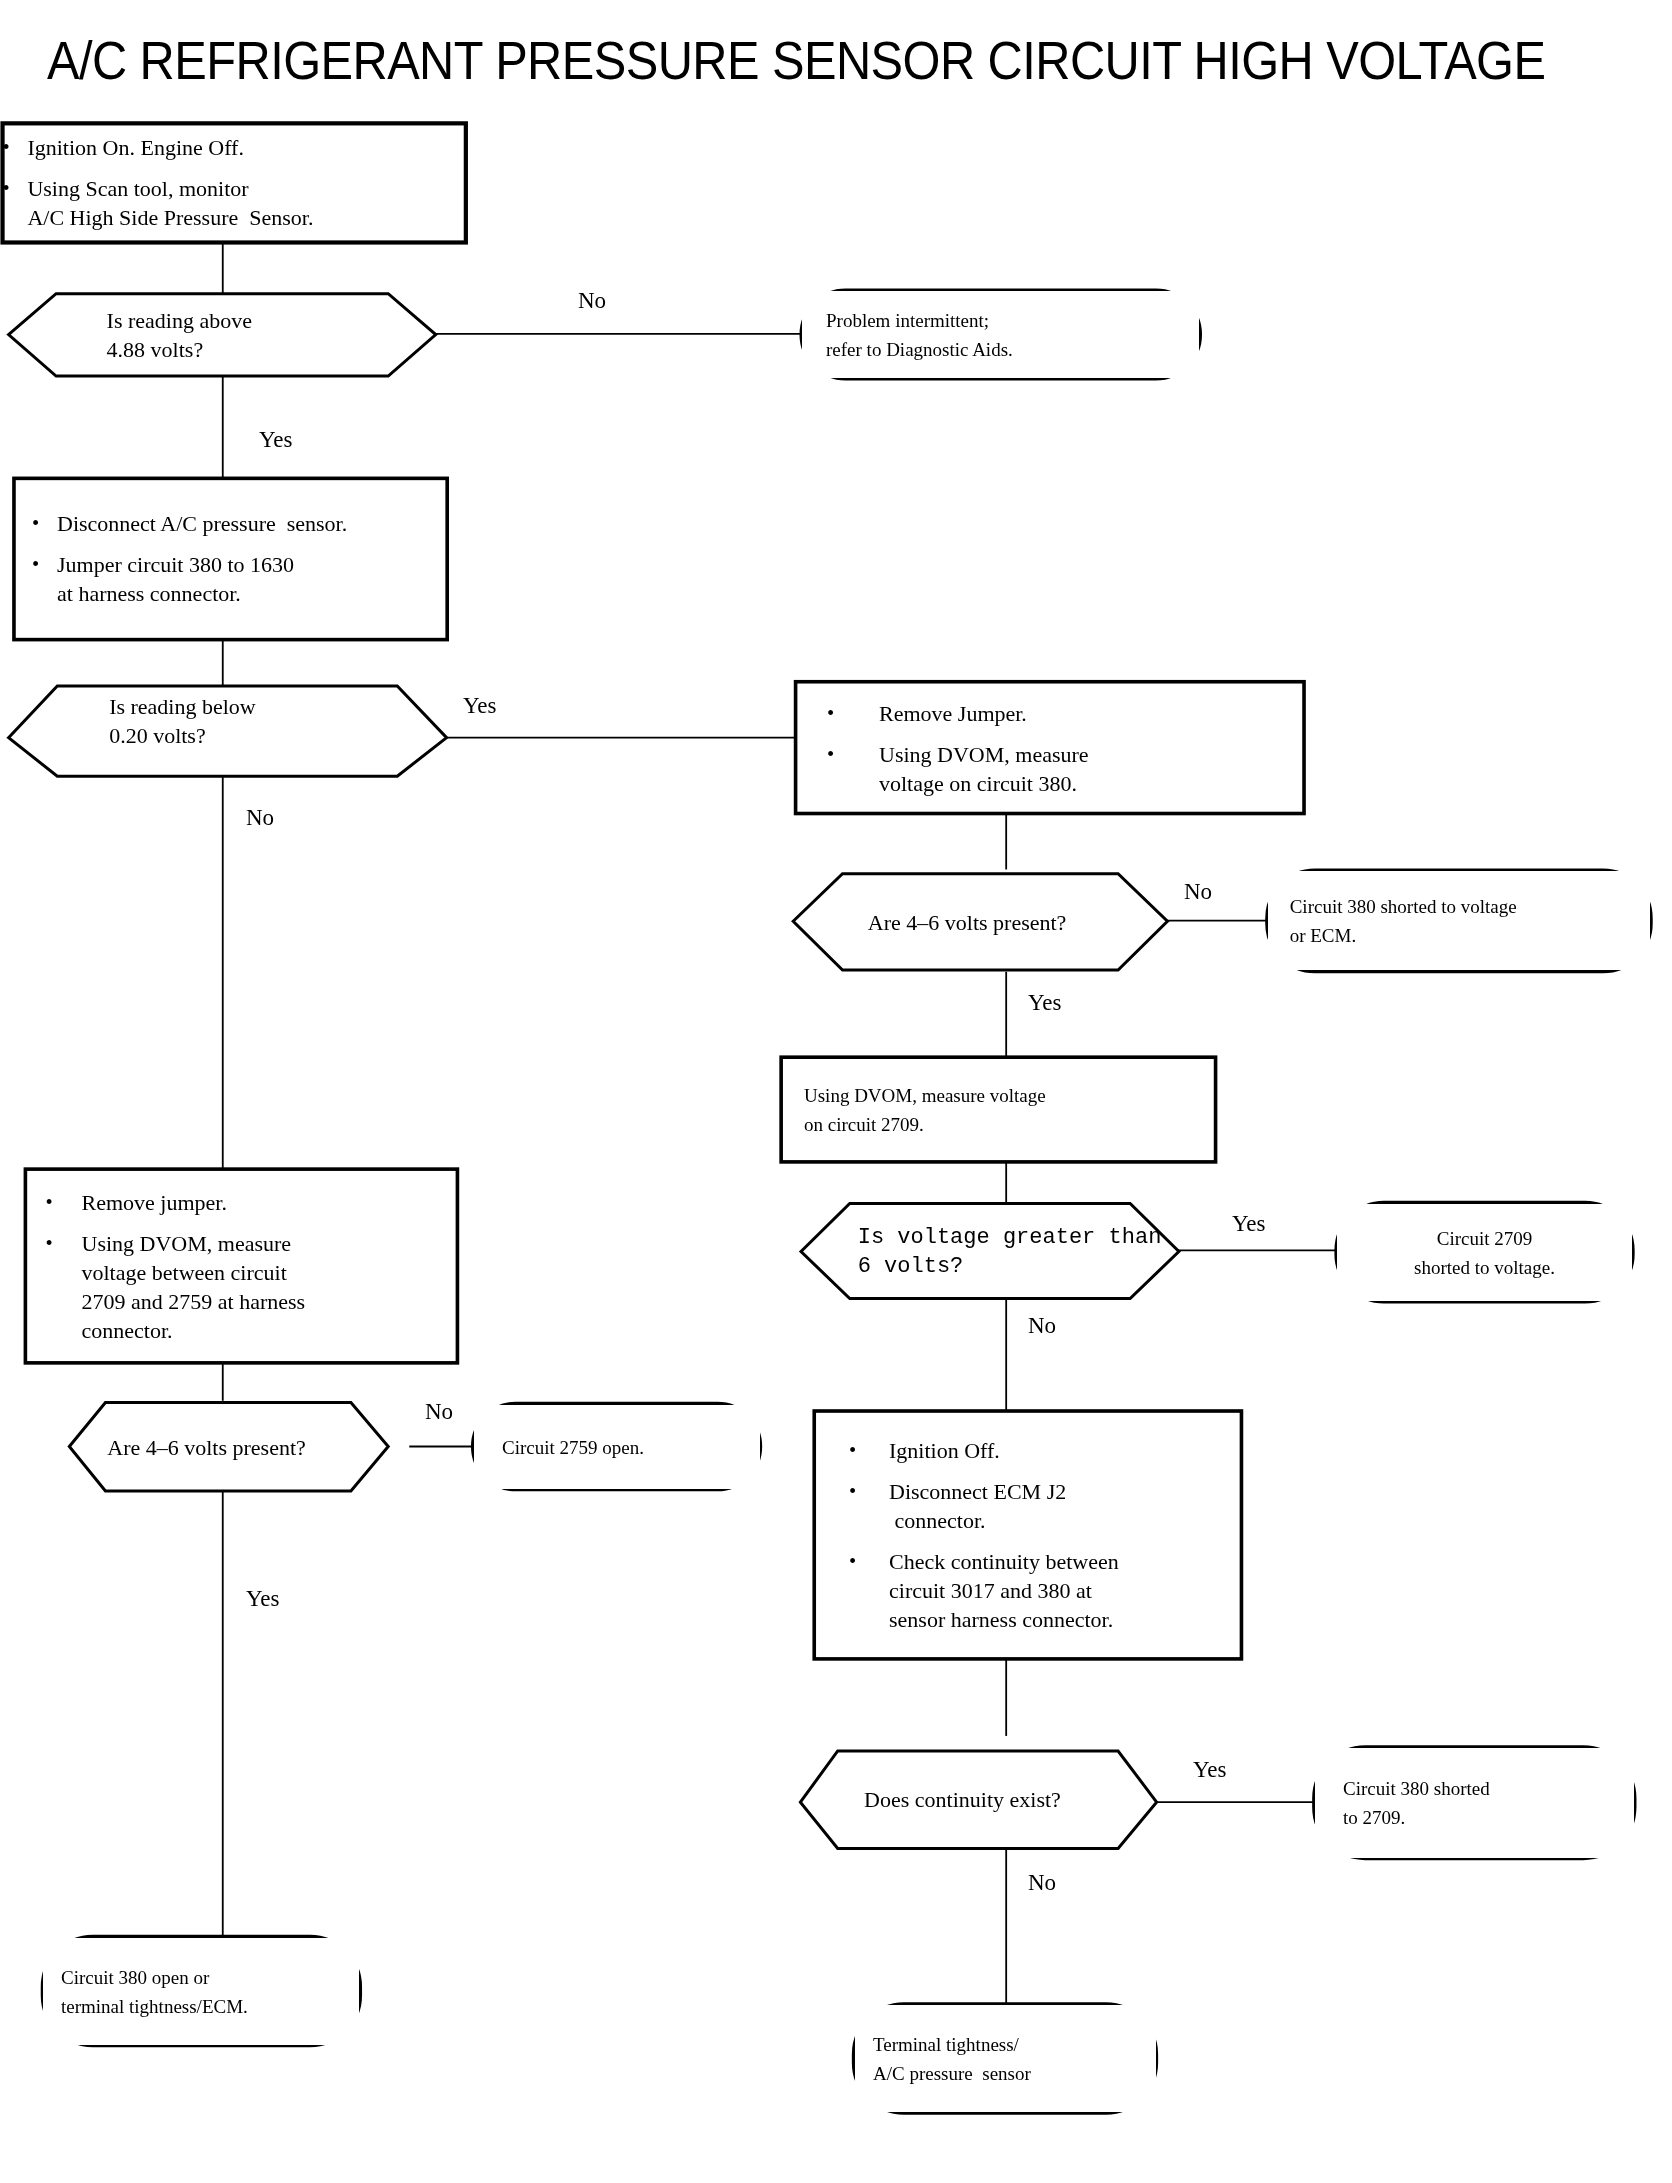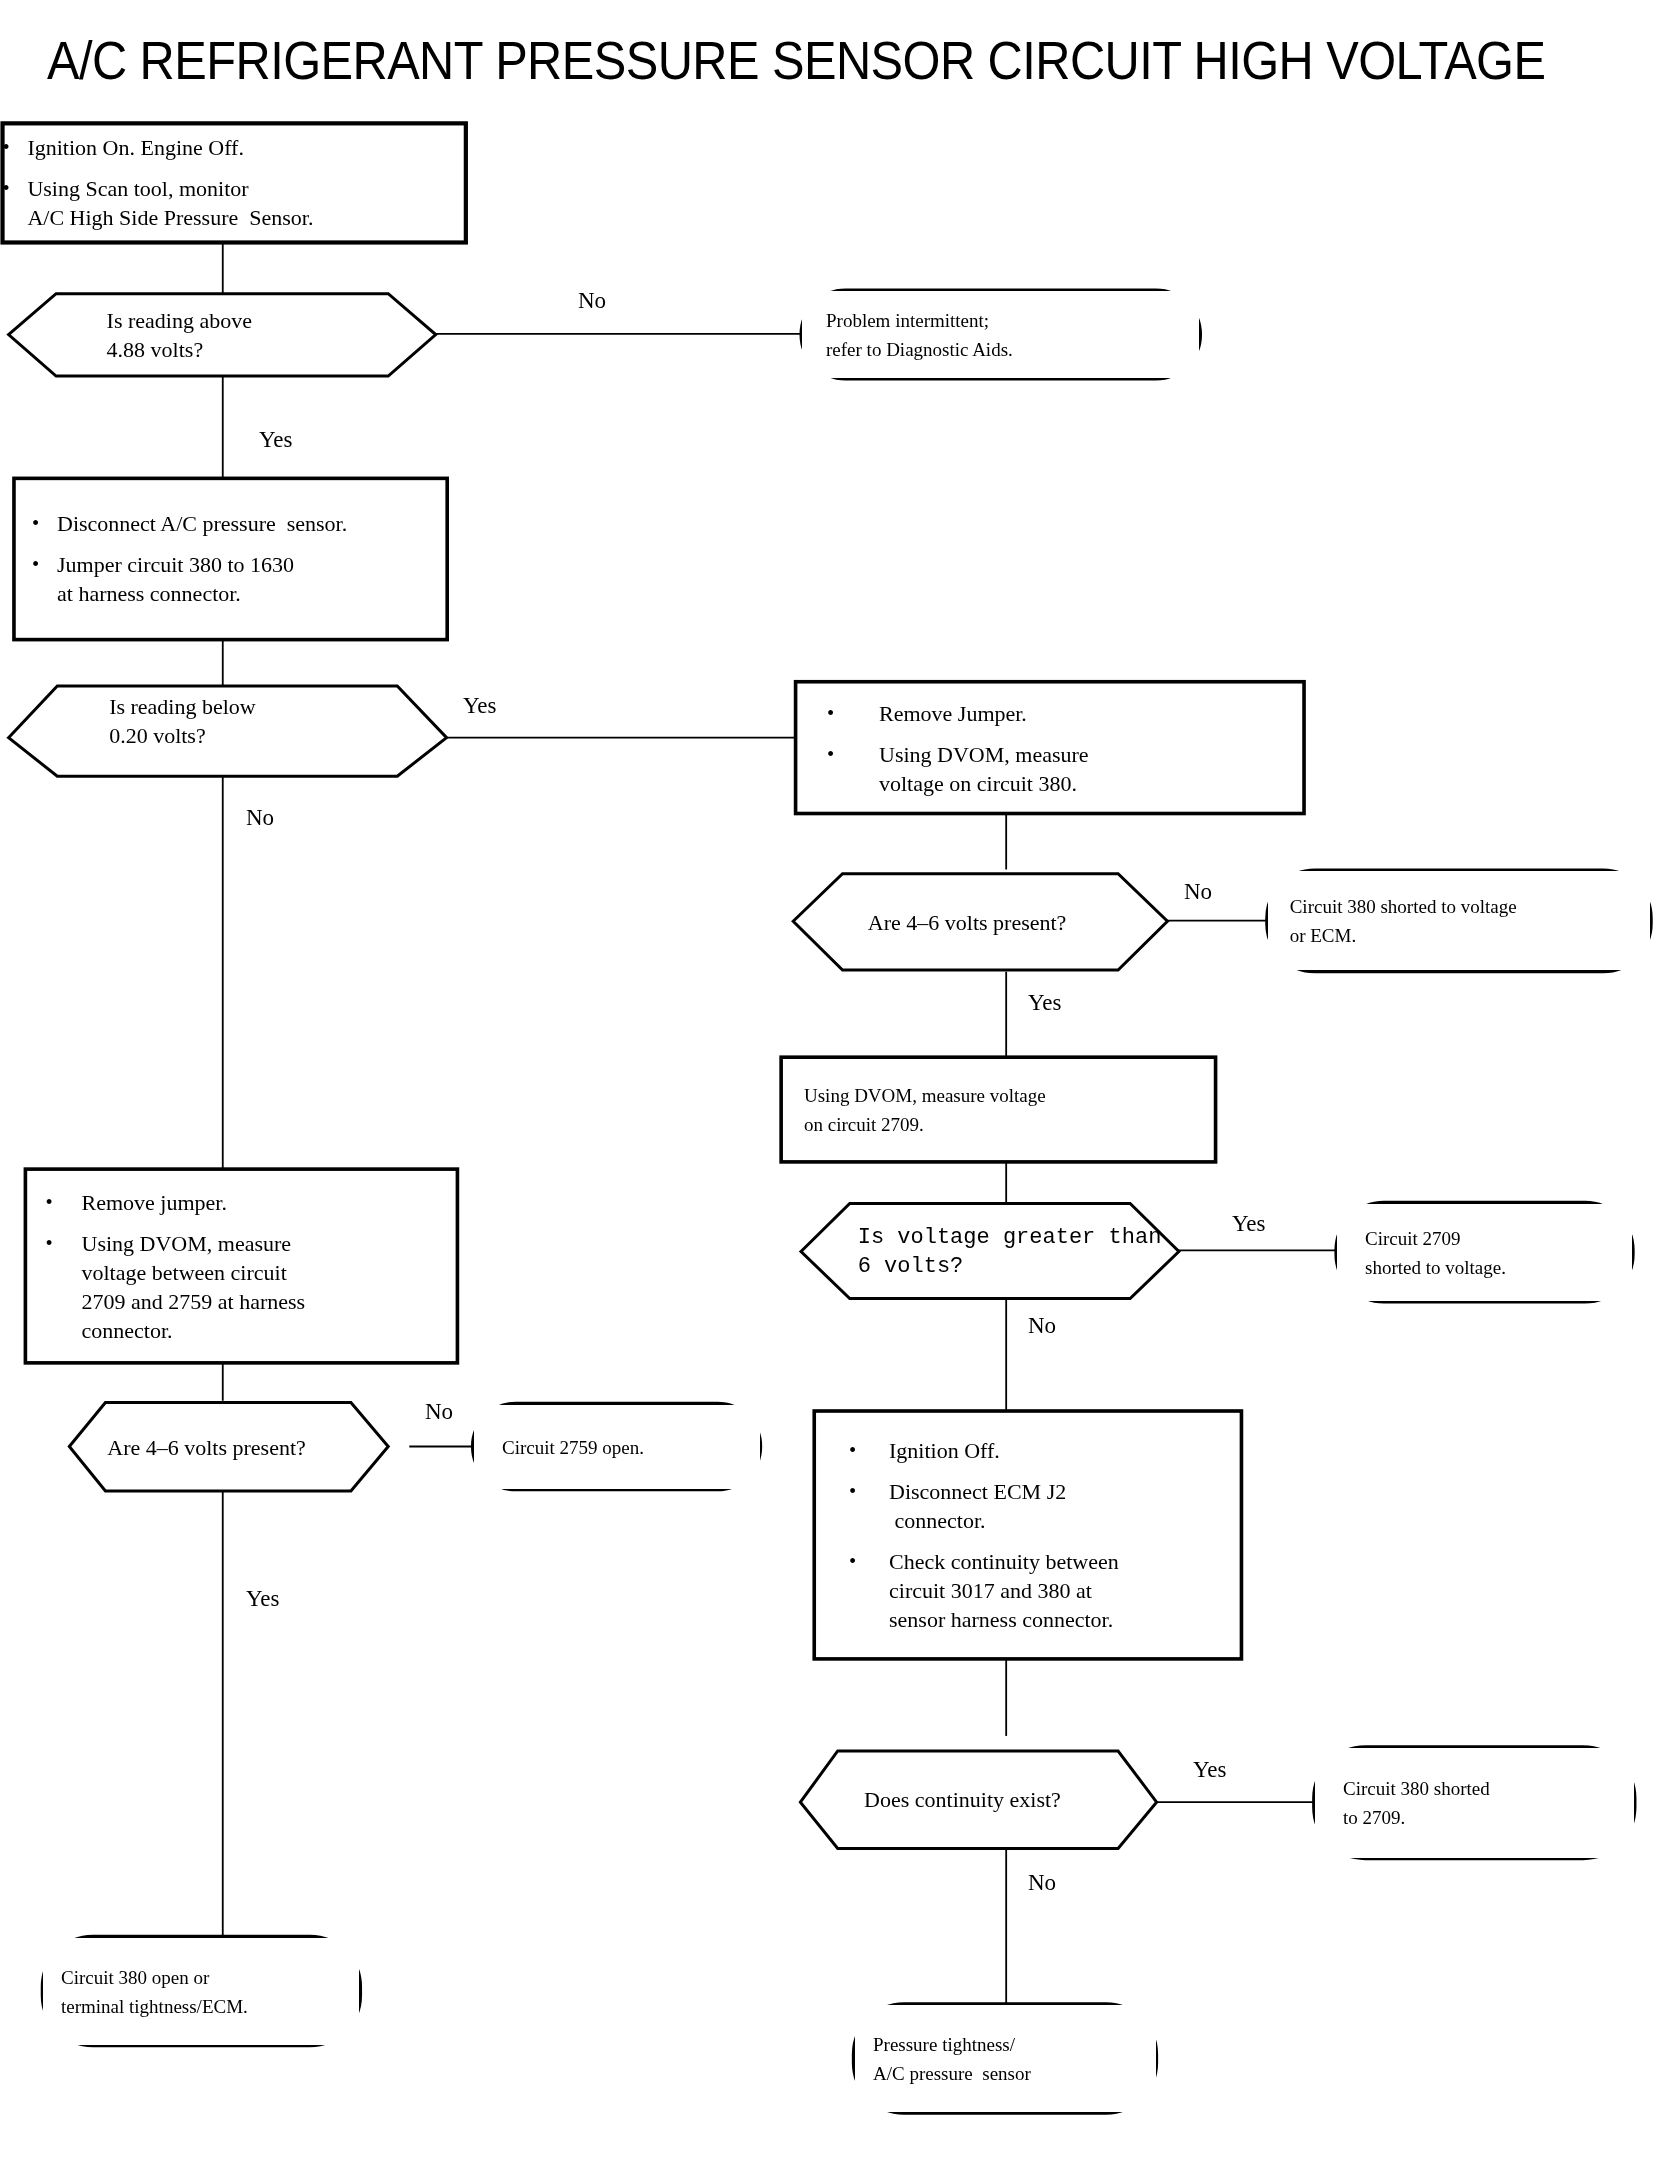--- a/index.html
+++ b/index.html
@@ -185,21 +185,21 @@
     </div>
 </div>
 
 <div class="node decision" style="left:801px;top:1204px;width:378px;height:95px;font-family:Liberation Mono, monospace;">
   <div class="txt">
       <div class="inner line" style="padding-left:15%;">Is voltage greater than
 6 volts?</div>
     </div>
 </div>
 
-<div class="node terminal" style="left:1337px;top:1204px;width:295px;height:97px;">
+<div class="node terminal" style="left:1337px;top:1204px;width:295px;height:97px;text-align:center;">
   <div class="txt" style="padding:0 28px;">
       <div class="plain">Circuit 2709
 shorted to voltage.</div>
     </div>
 </div>
 
 <div class="node" style="left:25px;top:1169px;width:432px;height:194px;">
   <div class="txt" style="padding-left:20.5px;">
     <div class="bul">
       <span class="dot" style="width:36px;">•</span>
@@ -262,21 +262,21 @@
 
 <div class="node terminal" style="left:43px;top:1938px;width:316px;height:107px;">
   <div class="txt" style="padding:0 18px;">
       <div class="plain">Circuit 380 open or
 terminal tightness/ECM.</div>
     </div>
 </div>
 
 <div class="node terminal" style="left:855px;top:2005px;width:301px;height:107px;">
   <div class="txt" style="padding:0 18px;">
-      <div class="plain">Pressure tightness/
+      <div class="plain">Terminal tightness/
 A/C pressure  sensor</div>
     </div>
 </div>
 
 <div class="edgelabel" style="left:578px;  top:288px;">No</div>
 <div class="edgelabel" style="left:259px;  top:427px;">Yes</div>
 <div class="edgelabel" style="left:463px;  top:693px;">Yes</div>
 <div class="edgelabel" style="left:246px;  top:805px;">No</div>
 <div class="edgelabel" style="left:1184px; top:879px;">No</div>
 <div class="edgelabel" style="left:1028px; top:990px;">Yes</div>

